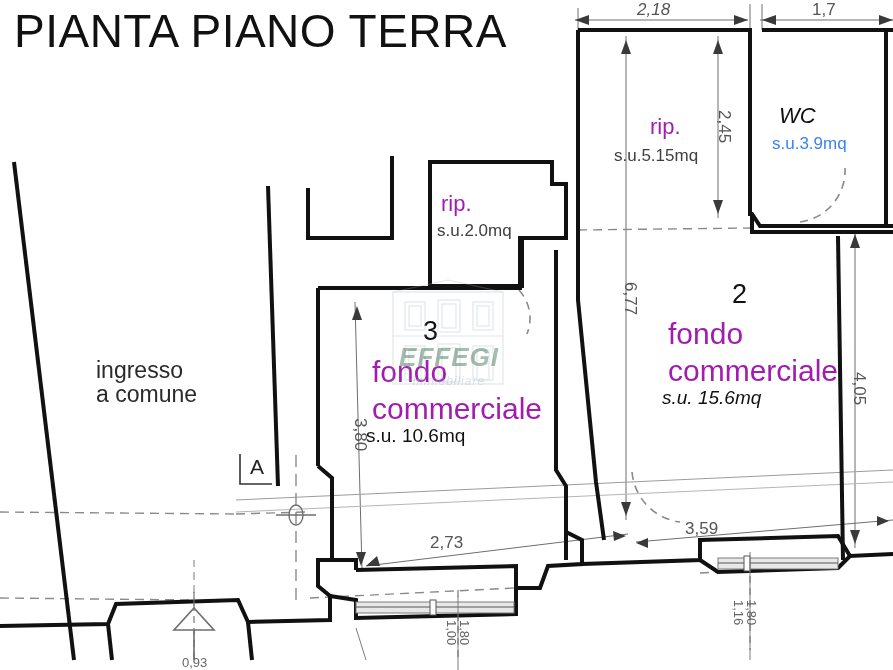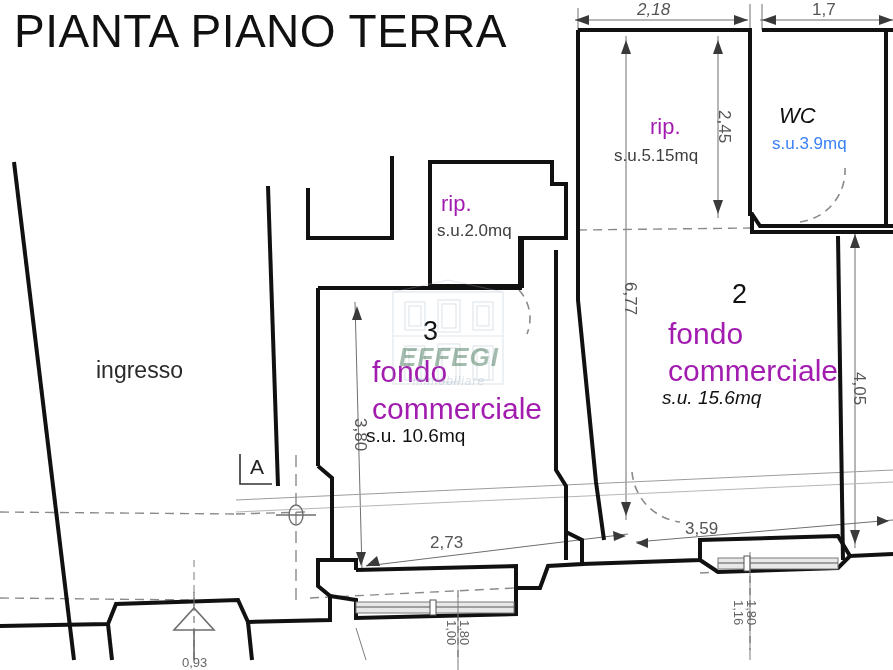--- a/index.html
+++ b/index.html
@@ -264,20 +264,21 @@
       <line x1="750" y1="552" x2="750" y2="660"></line>
       <line x1="356" y1="628" x2="366" y2="660"></line>
       <line x1="194" y1="606" x2="194" y2="560" stroke-dasharray="8 5"></line>
     </g>
 
   </svg>
 
   <div class="txt title" style="left:14px; top:6px;">PIANTA PIANO TERRA</div>
 
   <div class="txt ingresso" style="left:96px; top:347px;margin-top:11px;">ingresso</div>
+  <div class="txt ingresso" style="left:96px; top:382px;">a comune</div>
 
   <div class="txt room-num" style="left:423px; top:316px;">3</div>
   <div class="txt room-name" style="left:372px; top:355px;">fondo</div>
   <div class="txt room-name" style="left:372px; top:392px;">commerciale</div>
   <div class="txt room-area" style="left:366px; top:425px;">s.u. 10.6mq</div>
 
   <div class="txt room-num" style="left:732px; top:279px;">2</div>
   <div class="txt room-name" style="left:668px; top:317px;">fondo</div>
   <div class="txt room-name" style="left:668px; top:354px;">commerciale</div>
   <div class="txt room-area" style="left:662px; top:387px;font-style:italic;">s.u. 15.6mq</div>

